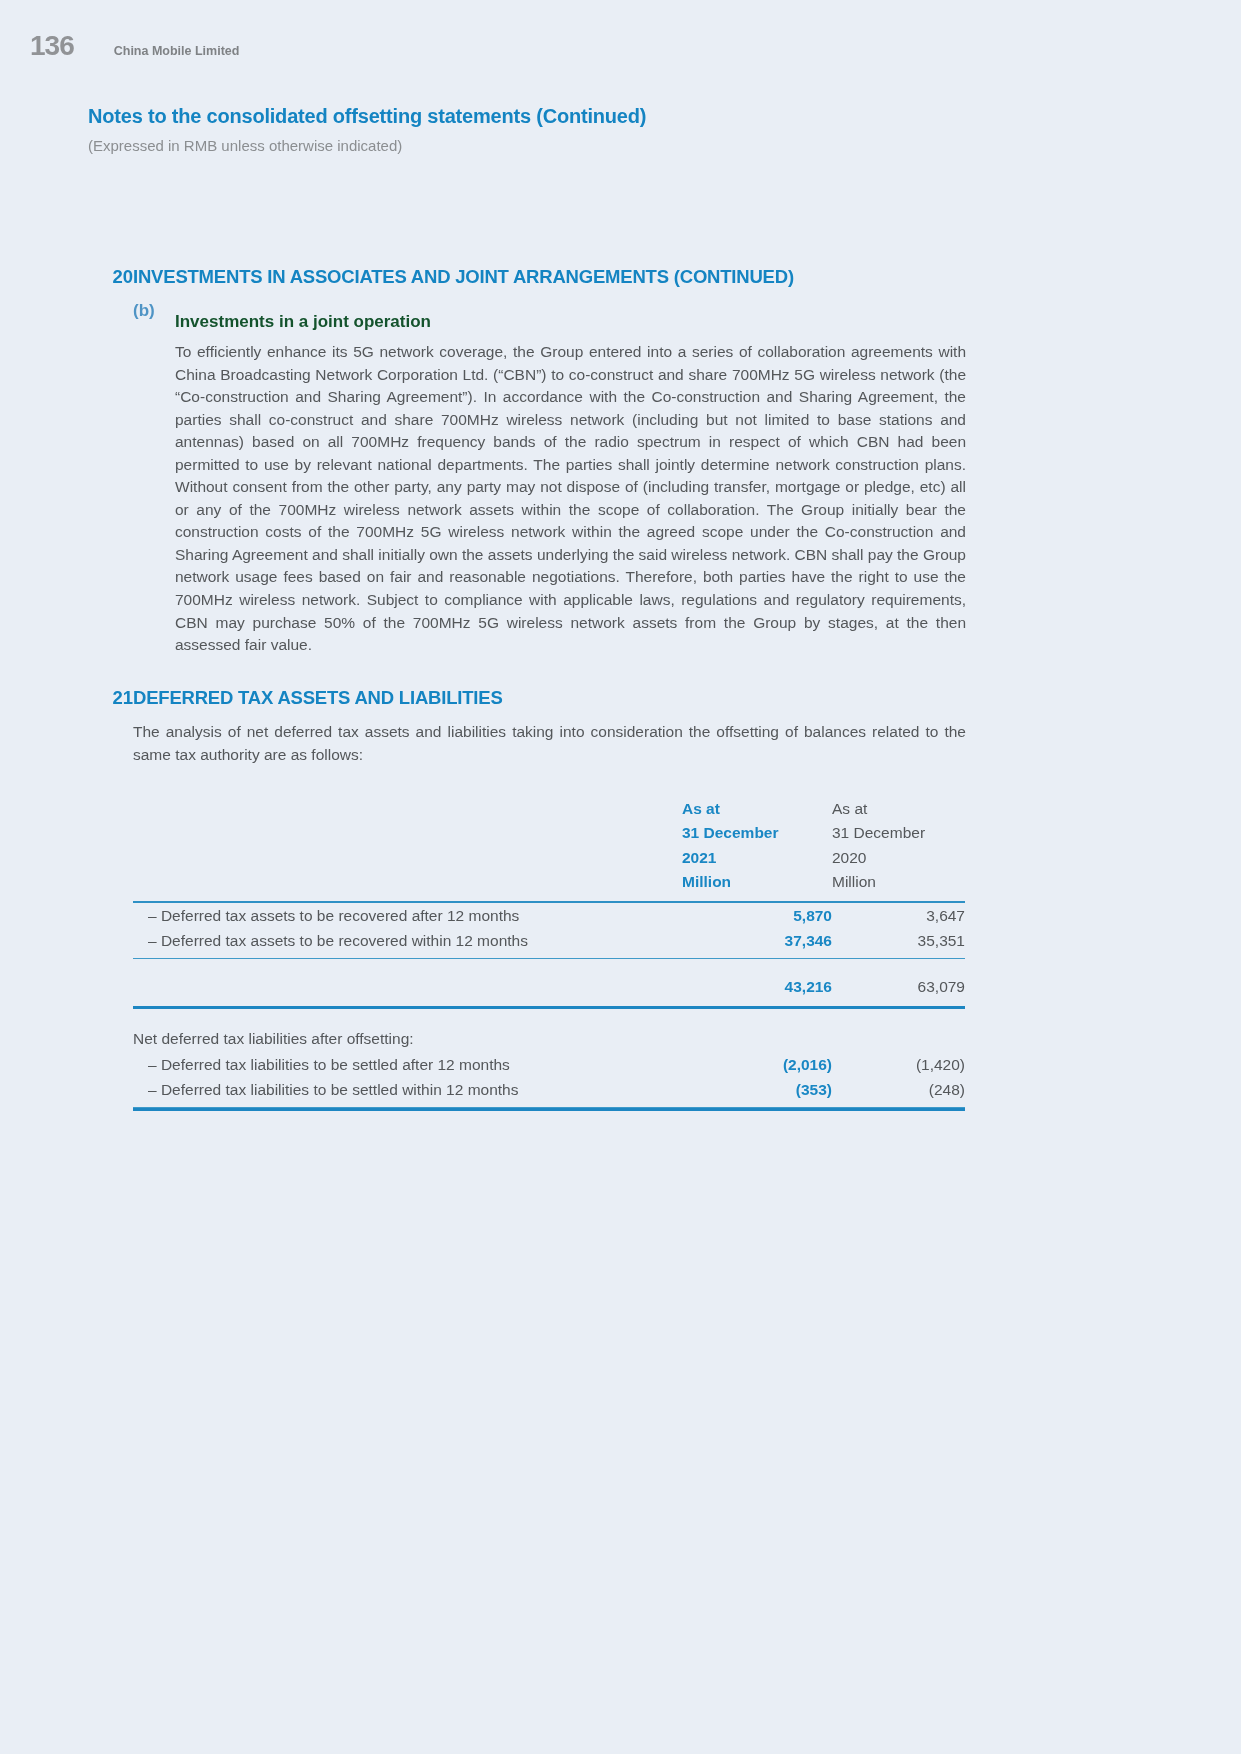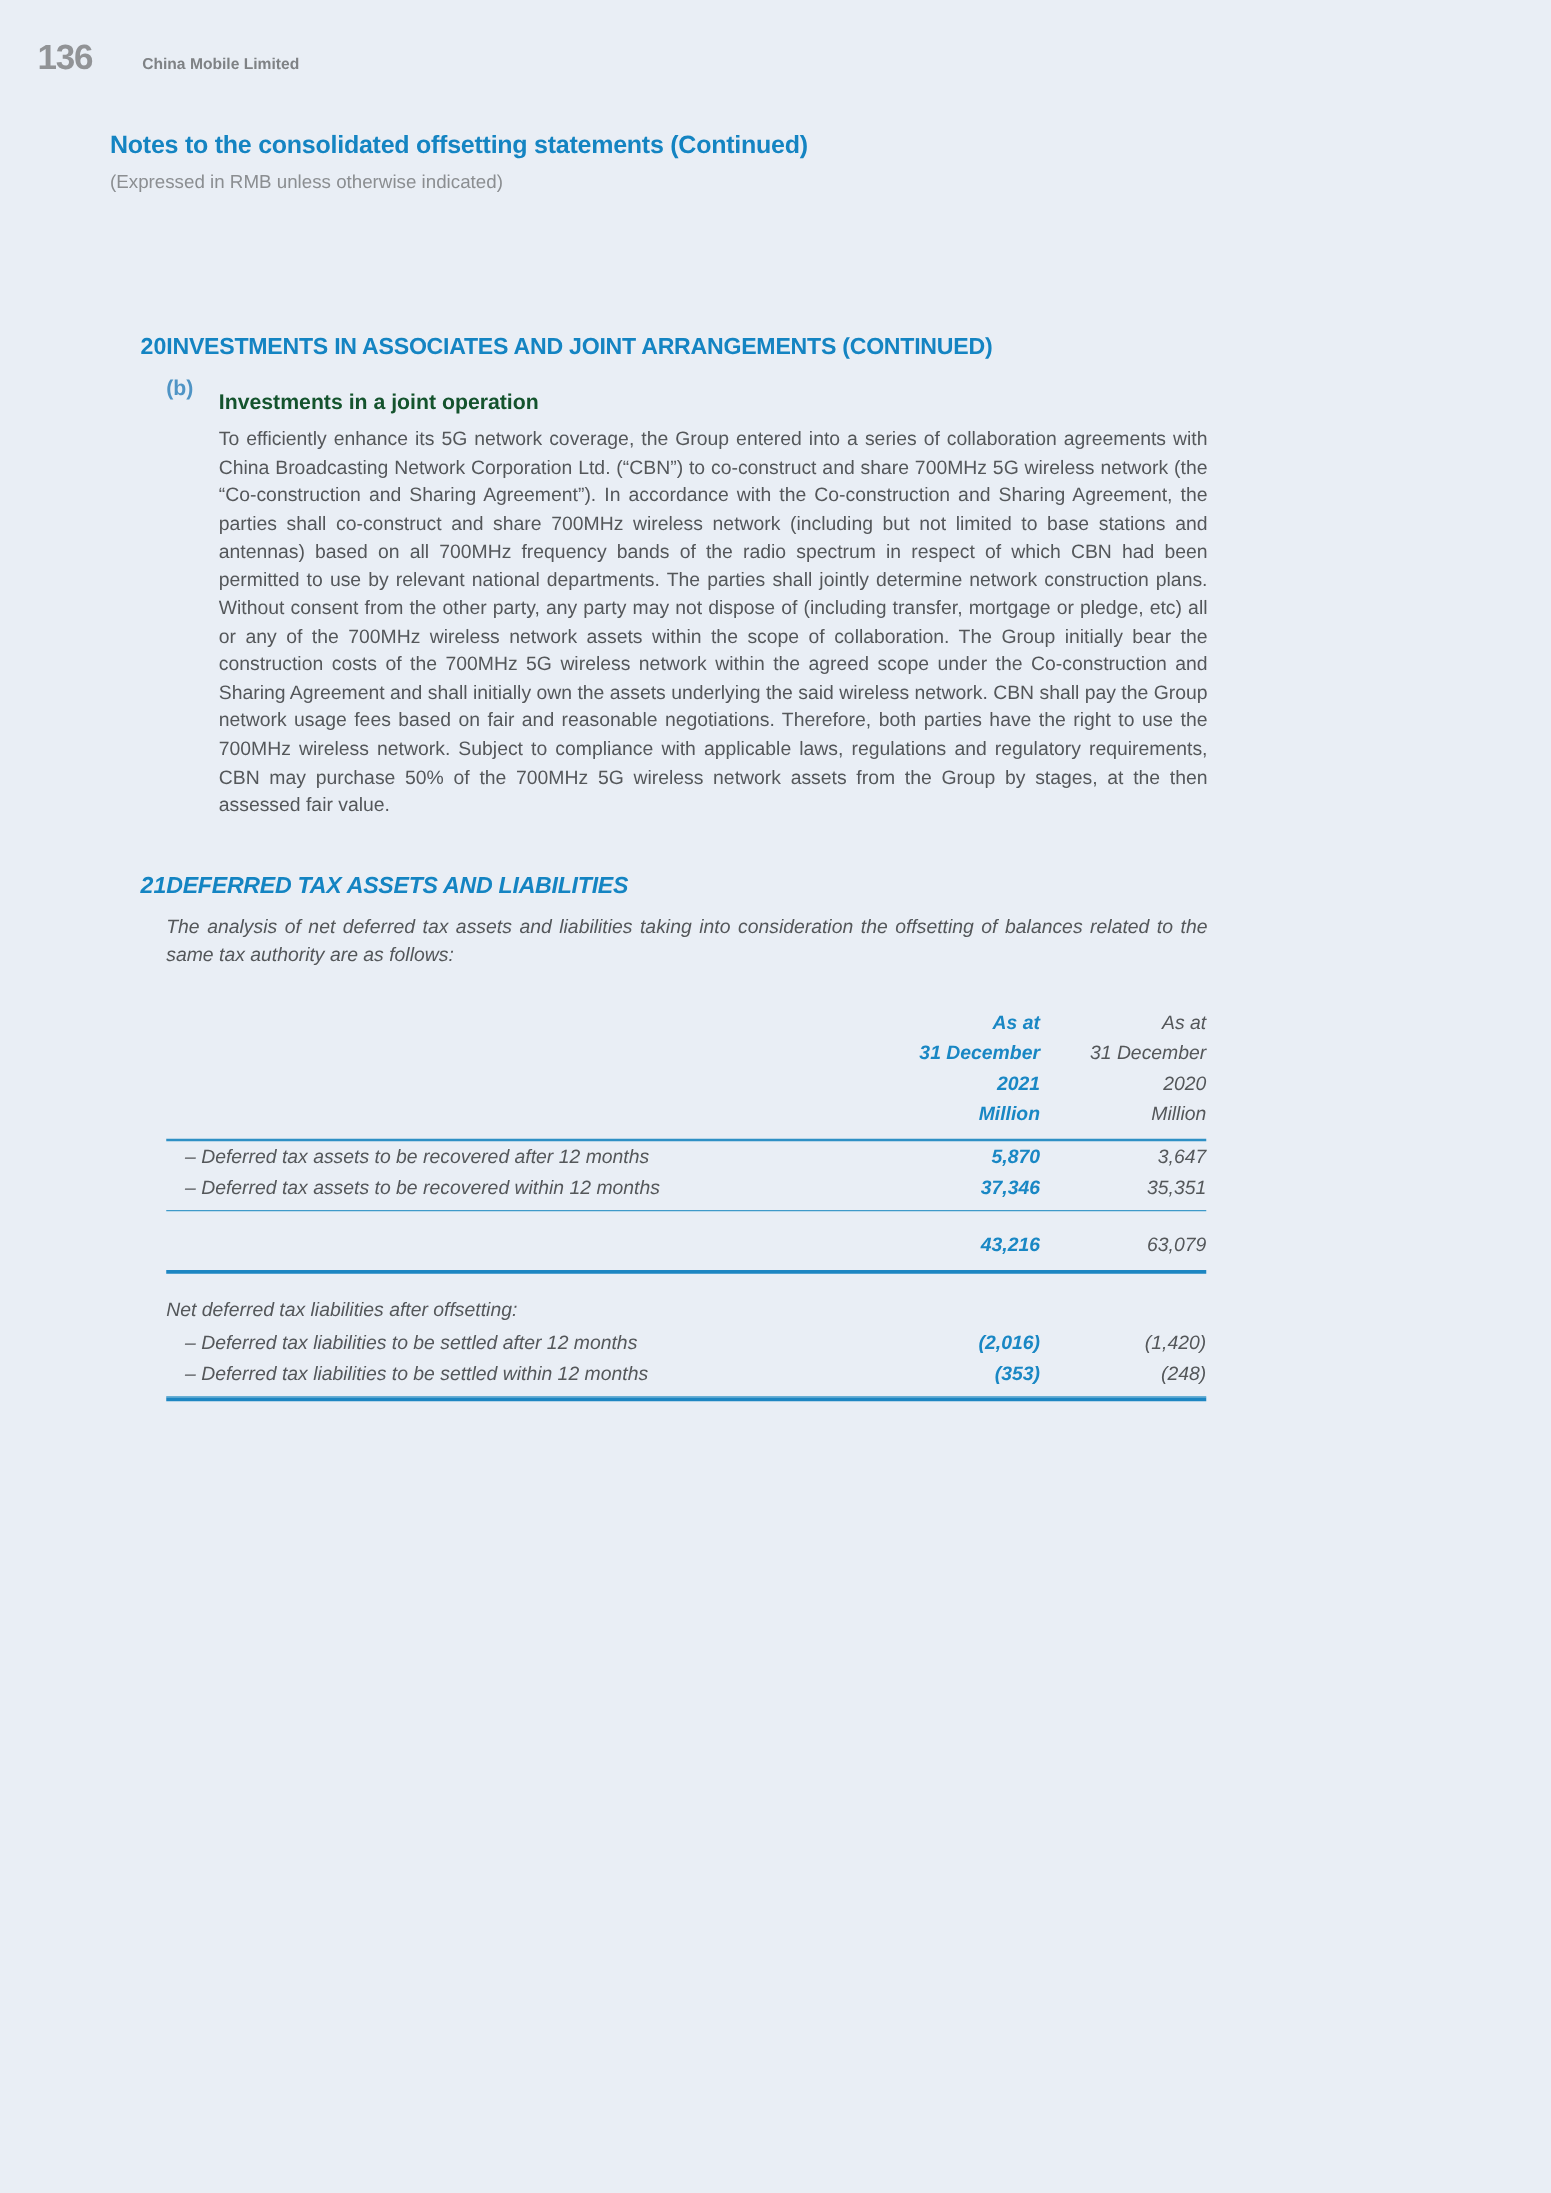--- a/index.html
+++ b/index.html
@@ -43,21 +43,21 @@
     color: #1484c2;
   }
   .doc-subtitle {
     margin-top: 9px;
     font-size: 15px;
     color: #8b8e91;
   }
   
   .section { display: flex; margin-left: 88px; width: 878px; }
   .section-20 { margin-top: 112px; }
-  .section-21 { margin-top: 40px; font-style: italic; }
+  .section-21 { margin-top: 30px; }
   .sec-num {
     width: 45px;
     flex: 0 0 45px;
     font-size: 18.5px;
     font-weight: bold;
     font-stretch: condensed;
     color: #1484c2;
     text-align: right;
   }
   .sec-body { flex: 1; }
@@ -97,21 +97,21 @@
     margin-top: 11px;
     font-size: 15.5px;
     line-height: 23px;
     text-align: justify;
     color: #54575a;
   }
   
   .tax-table { margin-top: 31px; width: 832px; font-size: 15.5px; }
   .t-header { display: flex; align-items: flex-end; padding-bottom: 6px; }
   .t-header .t-label { flex: 1; }
-  .t-hcol { text-align: right; line-height: 24.5px; }
+  .t-hcol { text-align: left; line-height: 24.5px; }
   .t-hcol-2021 { width: 150px; font-weight: bold; color: #1987c4; }
   .t-hcol-2020 { width: 133px; color: #54575a; }
   .t-row { display: flex; align-items: baseline; line-height: 25.5px; }
   .t-label { flex: 1; color: #54575a; }
   .t-row.indent .t-label { padding-left: 15px; }
   .t-val { text-align: right; white-space: nowrap; }
   .t-val-2021 { width: 150px; font-weight: bold; color: #1987c4; text-align: right; }
   .t-val-2020 { width: 133px; color: #54575a; }
   .t-row.first { margin-top: 8px; }
   .t-row.total { padding: 15px 0 7px 0; }

